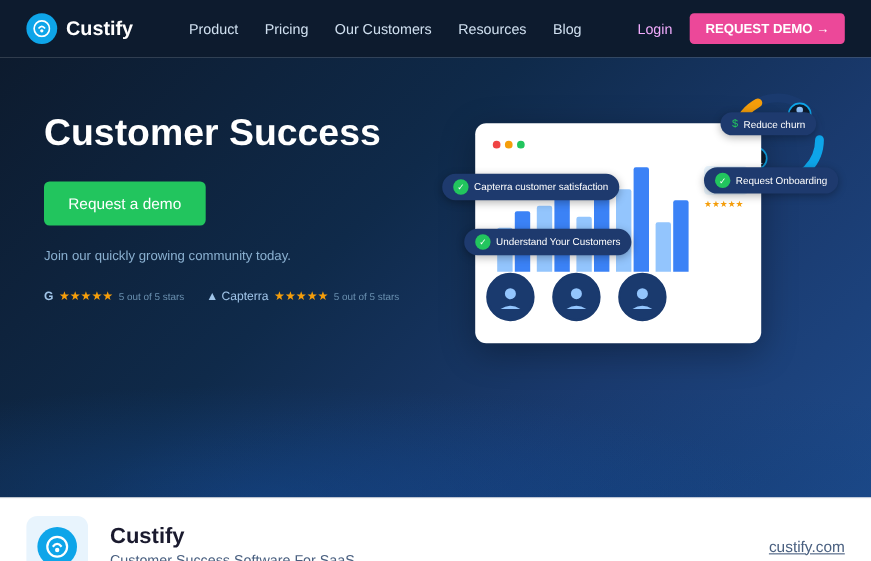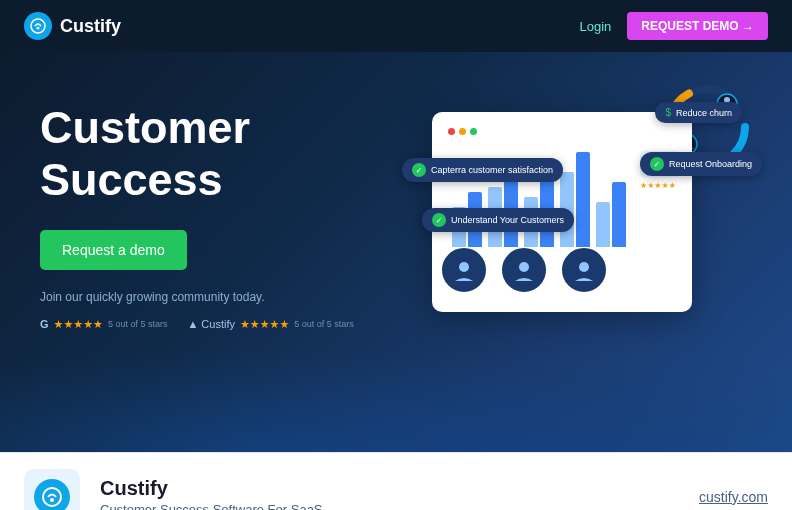--- a/index.html
+++ b/index.html
@@ -48,28 +48,28 @@
       font-size: 13px;
       text-decoration: none;
       cursor: pointer;
     }
     .navbar-actions {
       display: flex;
       align-items: center;
       gap: 16px;
     }
     .login-btn {
-      color: #5eead4;
+      color: #f0abfc;
       font-size: 13px;
       cursor: pointer;
       background: none;
       border: none;
     }
     .demo-btn {
-      background: #d946ef;
+      background: #ec4899;
       color: white;
       border: none;
       padding: 7px 14px;
       border-radius: 4px;
       font-size: 12px;
       font-weight: 600;
       cursor: pointer;
       display: flex;
       align-items: center;
       gap: 4px;
@@ -99,40 +99,40 @@
       flex: 1;
       padding-top: 10px;
     }
     .hero-tagline {
       color: #a0c4e8;
       font-size: 12px;
       margin-bottom: 12px;
     }
     .hero-title {
       color: white;
-      font-size: 45px;
+      font-size: 34px;
       font-weight: 800;
       line-height: 1.15;
       margin-bottom: 24px;
     }
     .demo-cta-btn {
       background: #22c55e;
       color: white;
       border: none;
       padding: 12px 22px;
       border-radius: 5px;
       font-size: 14px;
       font-weight: 400;
       cursor: pointer;
       margin-bottom: 20px;
     }
     .community-text {
       color: #8ab0d0;
       font-size: 12px;
-      margin-bottom: 14px;
+      margin-bottom: 24px;
     }
     .ratings {
       display: flex;
       align-items: center;
       gap: 20px;
     }
     .rating-item {
       display: flex;
       align-items: center;
       gap: 5px;
@@ -334,20 +334,27 @@
     <div class="logo-icon">
       <svg width="16" height="16" viewBox="0 0 16 16" fill="none">
         <circle cx="8" cy="8" r="7" stroke="white" stroke-width="1.5"></circle>
         <path d="M5 8 Q8 4 11 8" stroke="white" stroke-width="1.5" fill="none"></path>
         <circle cx="8" cy="10" r="1.5" fill="white"></circle>
       </svg>
     </div>
     <span class="logo-text">Custify</span>
   </div>
 
+  <div class="navbar-links">
+    <a class="nav-link">Product</a>
+    <a class="nav-link">Pricing</a>
+    <a class="nav-link">Our Customers</a>
+    <a class="nav-link">Resources</a>
+    <a class="nav-link">Blog</a>
+  </div>
 
   <div class="navbar-actions">
     <button class="login-btn">Login</button>
     <button class="demo-btn">REQUEST DEMO →</button>
   </div>
 </nav>
 
 <section class="hero">
   <div class="hero-left">
     <h1 class="hero-title">
@@ -355,21 +362,21 @@
     </h1>
     <button class="demo-cta-btn">Request a demo</button>
     <p class="community-text">Join our quickly growing community today.</p>
     <div class="ratings">
       <div class="rating-item">
         <span class="rating-logo">G</span>
         <span class="stars">★★★★★</span>
         <span class="rating-sub">5 out of 5 stars</span>
       </div>
       <div class="rating-item">
-        <span class="capterra-icon">▲ Custify</span>
+        <span class="capterra-icon">▲ Capterra</span>
         <span class="stars">★★★★★</span>
         <span class="rating-sub">5 out of 5 stars</span>
       </div>
     </div>
   </div>
 
   <div class="hero-right">
 
     <div class="circle-graphic">
       <svg width="90" height="90" viewBox="0 0 90 90">

